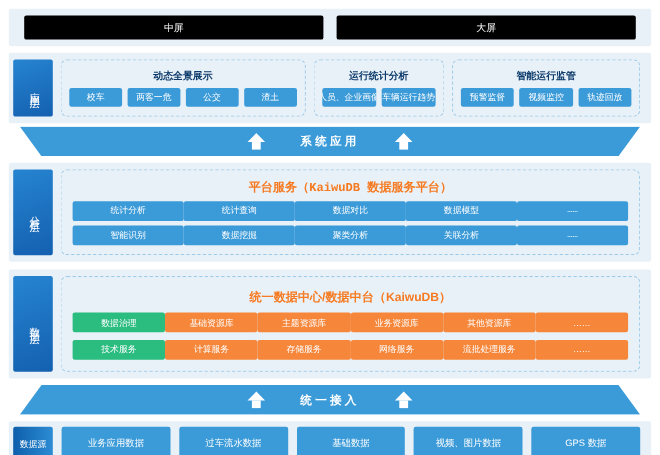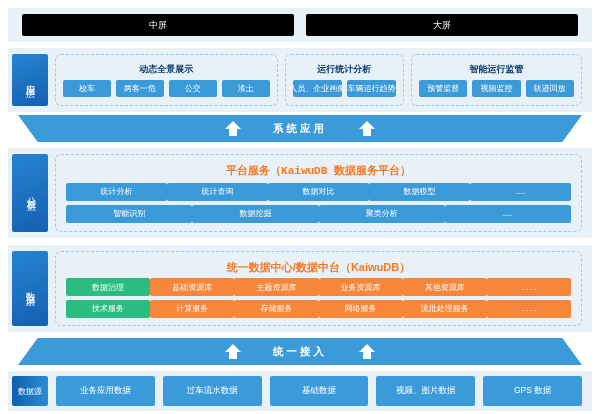--- a/index.html
+++ b/index.html
@@ -56,21 +56,21 @@
   .band-up   { clip-path:polygon(3.5% 0,96.5% 0,100% 100%,0 100%); }
   .arrow { position:relative; width:16px; height:15px; flex:0 0 16px; }
   .arrow::before {
     content:""; position:absolute; top:0; left:0;
     border-left:8px solid transparent; border-right:8px solid transparent; border-bottom:8px solid #fff;
   }
   .arrow::after { content:""; position:absolute; top:8px; left:4px; width:8px; height:7px; background:#fff; }
 
   
   .r-analysis { height:90px; margin-bottom:7px;font-family:Liberation Mono, monospace; }
-  .r-data     { height:87px; margin-bottom:6px; }
+  .r-data     { height:99px; margin-bottom:6px; }
   .panel {
     flex:1; border:1px dashed #9fcbe8; border-radius:6px; padding:4px 10px;
     display:flex; flex-direction:column; justify-content:space-evenly; min-width:0;
   }
   .panel-title { text-align:center; font-size:11px; font-weight:bold; color:#f57a21; white-space:nowrap; }
   .grid-row { display:flex; }
   .grid-row .chip { height:18px; }
 
   
   .r-ds { height:40px; display:flex; align-items:stretch; gap:8px; padding:5px 10px 5px 4px; }
@@ -133,20 +133,21 @@
         <div class="chip">统计分析</div>
         <div class="chip">统计查询</div>
         <div class="chip">数据对比</div>
         <div class="chip">数据模型</div>
         <div class="chip">……</div>
       </div>
       <div class="grid-row">
         <div class="chip">智能识别</div>
         <div class="chip">数据挖掘</div>
         <div class="chip">聚类分析</div>
+        <div class="chip">关联分析</div>
         <div class="chip">……</div>
       </div>
     </div>
   </div>
 
   <div class="strip layer-row r-data">
     <div class="layer-label">数据层</div>
     <div class="panel">
       <div class="panel-title">统一数据中心/数据中台（KaiwuDB）</div>
       <div class="grid-row">

